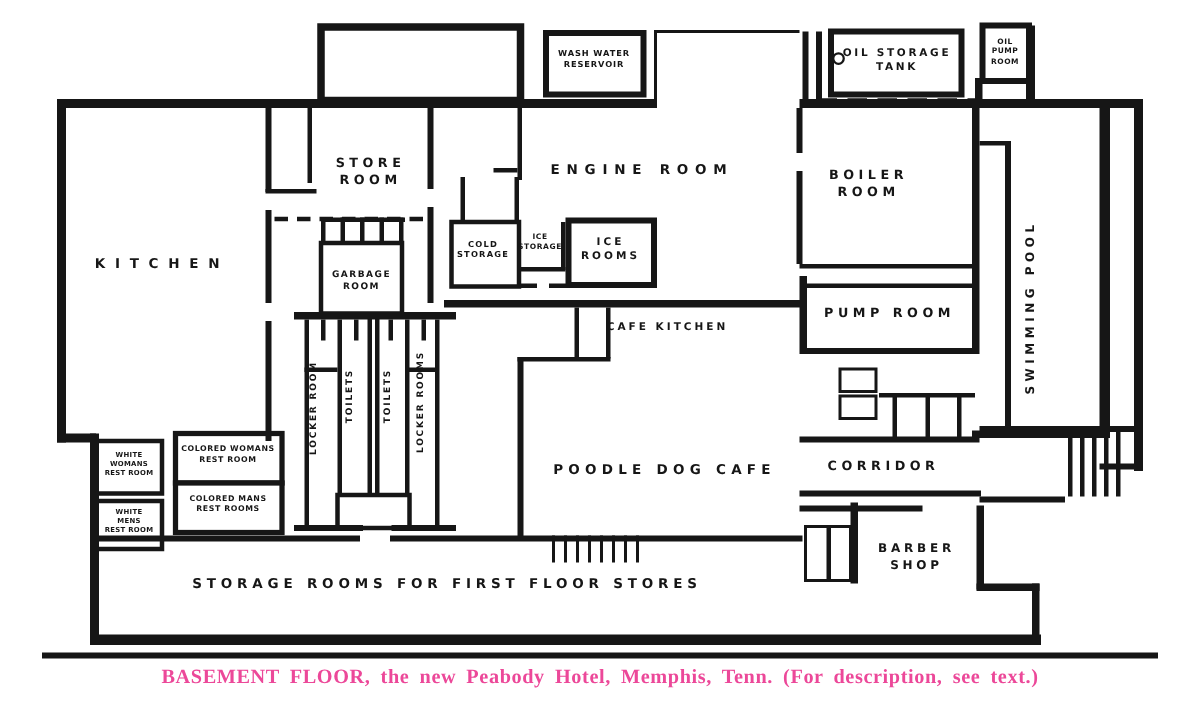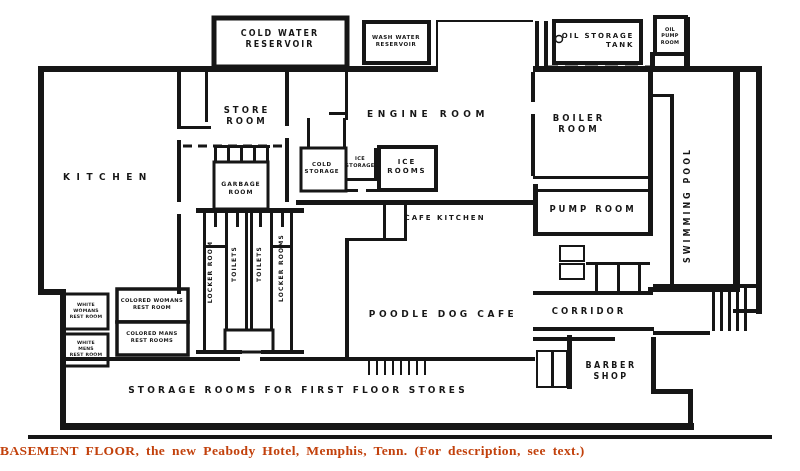--- a/index.html
+++ b/index.html
@@ -2,23 +2,23 @@
 <html><head>
 <meta charset="utf-8">
 <style>
   html,body{margin:0;padding:0;background:#fff;}
   #stage{position:relative;width:800px;height:471px;background:#fff;overflow:hidden;
          font-family:"DejaVu Sans",sans-serif;color:#161616;}
   #walls{position:absolute;left:0;top:0;}
   .lbl{position:absolute;transform:translate(-50%,-50%);text-align:center;
        white-space:pre-line;color:#161616;line-height:1.35;font-weight:bold;}
   .v{transform:translate(-50%,-50%) rotate(-90deg);white-space:nowrap;}
-  .caption{position:absolute;left:0;top:443px;width:800px;text-align:left;
+  .caption{position:absolute;left:0;top:443px;width:800px;text-align:center;
            font-family:"Liberation Serif",serif;font-weight:bold;font-size:13.5px;
-           letter-spacing:0.4px;word-spacing:3px;color:#c2410c;}
+           letter-spacing:0.4px;word-spacing:3px;color:#ec4899;}
   .rule{position:absolute;left:28px;top:435px;width:744px;height:4px;background:#161616;}
 </style>
 </head>
 <body>
 
 <div id="stage">
 
   <svg id="walls" width="800" height="471" viewBox="0 0 800 471">
 
     <g fill="#ffffff" stroke="#161616">
@@ -136,25 +136,23 @@
       <rect x="376" y="357" width="2" height="18"></rect>
       <rect x="384" y="357" width="2" height="18"></rect>
       <rect x="392" y="357" width="2" height="18"></rect>
       <rect x="400" y="357" width="2" height="18"></rect>
       <rect x="408" y="357" width="2" height="18"></rect>
       <rect x="416" y="357" width="2" height="18"></rect>
       <rect x="424" y="357" width="2" height="18"></rect>
     </g>
   </svg>
 
-  <div class="lbl" style="left:280px;top:40px;font-size:8px;letter-spacing:2px;">COLD WATER
-RESERVOIR</div>
   <div class="lbl" style="left:396px;top:41px;font-size:5.5px;letter-spacing:0.6px;">WASH WATER
 RESERVOIR</div>
-  <div class="lbl" style="left:598px;top:41px;font-size:7px;letter-spacing:1.8px;text-align:right;">OIL STORAGE
+  <div class="lbl" style="left:598px;top:41px;font-size:7px;letter-spacing:1.8px;">OIL STORAGE
 TANK</div>
   <div class="lbl" style="left:670px;top:35px;font-size:5px;letter-spacing:0.3px;line-height:1.25;">OIL
 PUMP
 ROOM</div>
   <div class="lbl" style="left:247px;top:116px;font-size:8.5px;letter-spacing:3px;">STORE
 ROOM</div>
   <div class="lbl" style="left:428px;top:114px;font-size:9px;letter-spacing:4.5px;">ENGINE ROOM</div>
   <div class="lbl" style="left:579px;top:124px;font-size:8.5px;letter-spacing:3px;">BOILER
 ROOM</div>
   <div class="lbl" style="left:108px;top:177px;font-size:9px;letter-spacing:6.5px;">KITCHEN</div>

